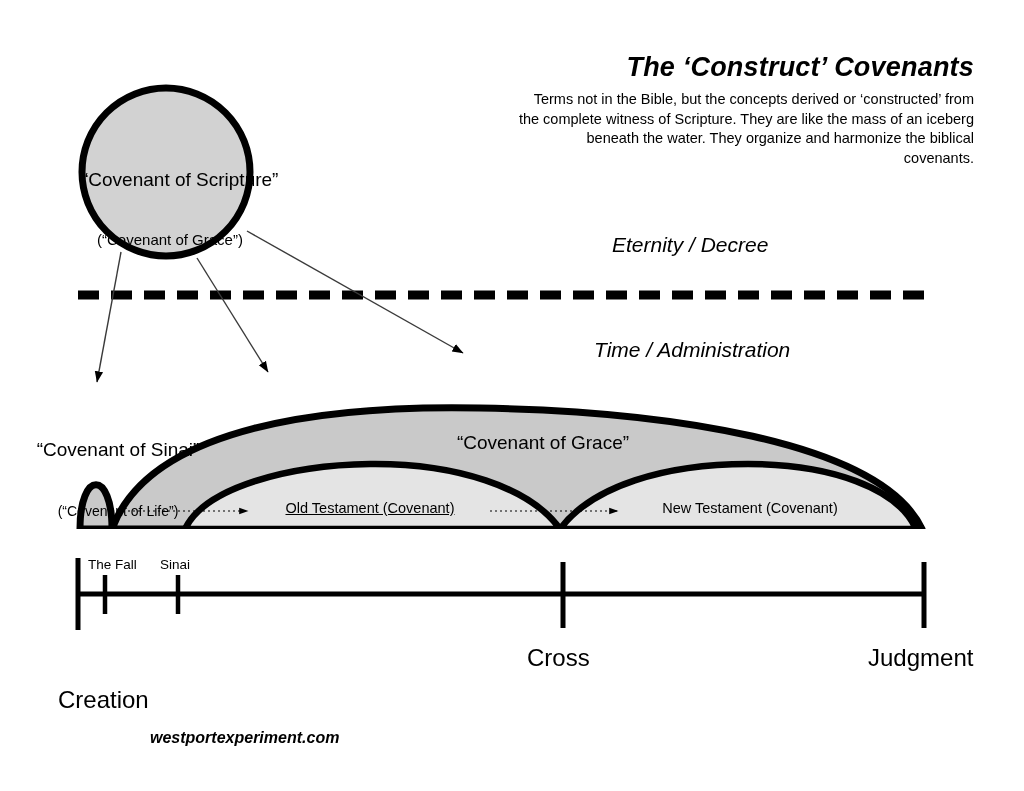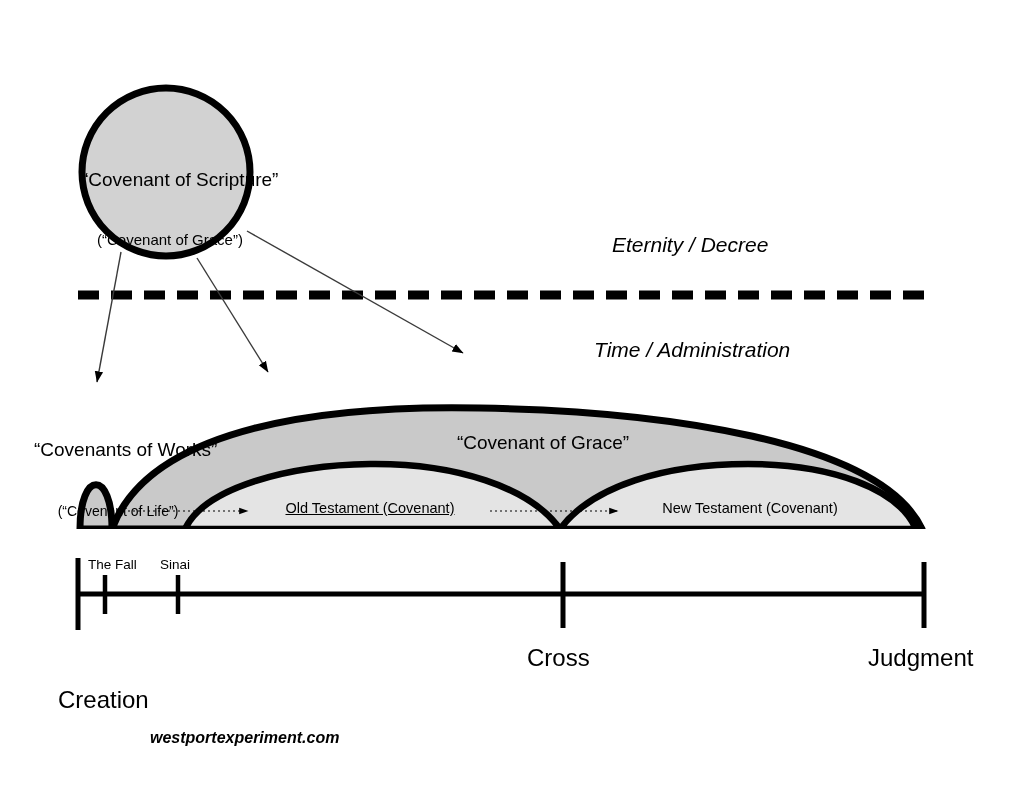--- a/index.html
+++ b/index.html
@@ -219,33 +219,35 @@
 
     <line x1="78" y1="594" x2="925" y2="594" stroke="#000000" stroke-width="5"></line>
 
     <line x1="78" y1="558" x2="78" y2="630" stroke="#000000" stroke-width="5"></line>
     <line x1="105" y1="575" x2="105" y2="614" stroke="#000000" stroke-width="4.5"></line>
     <line x1="178" y1="575" x2="178" y2="614" stroke="#000000" stroke-width="4.5"></line>
     <line x1="563" y1="562" x2="563" y2="628" stroke="#000000" stroke-width="5"></line>
     <line x1="924" y1="562" x2="924" y2="628" stroke="#000000" stroke-width="5"></line>
   </svg>
 
-
+  <div class="txt" id="title">The ‘Construct’ Covenants</div>
+
+  <div class="txt" id="subtitle">Terms not in the Bible, but the concepts derived or ‘constructed’ from the complete witness of Scripture. They are like the mass of an iceberg beneath the water. They organize and harmonize the biblical covenants.</div>
 
   <div class="txt" id="eternity-label">Eternity / Decree</div>
 
   <div class="txt" id="time-label">Time / Administration</div>
 
   <div class="txt" id="circle-text">
     <span class="line1">“Covenant of Scripture”</span>
     <span class="line2">(“Covenant of Grace”)</span>
   </div>
 
   <div class="txt" id="works-label">
-    <span class="line1">“Covenants of Works”</span>
+    <span class="line1">“Covenant of Sinai”</span>
     <span class="line2">(“Covenant of Life”)</span>
   </div>
 
   <div class="txt" id="grace-label">“Covenant of Grace”</div>
 
   <div class="txt" id="ot-label">Old Testament (Covenant)</div>
 
   <div class="txt" id="nt-label">New Testament (Covenant)</div>
 
   <div class="txt" id="lbl-fall">The Fall</div>

